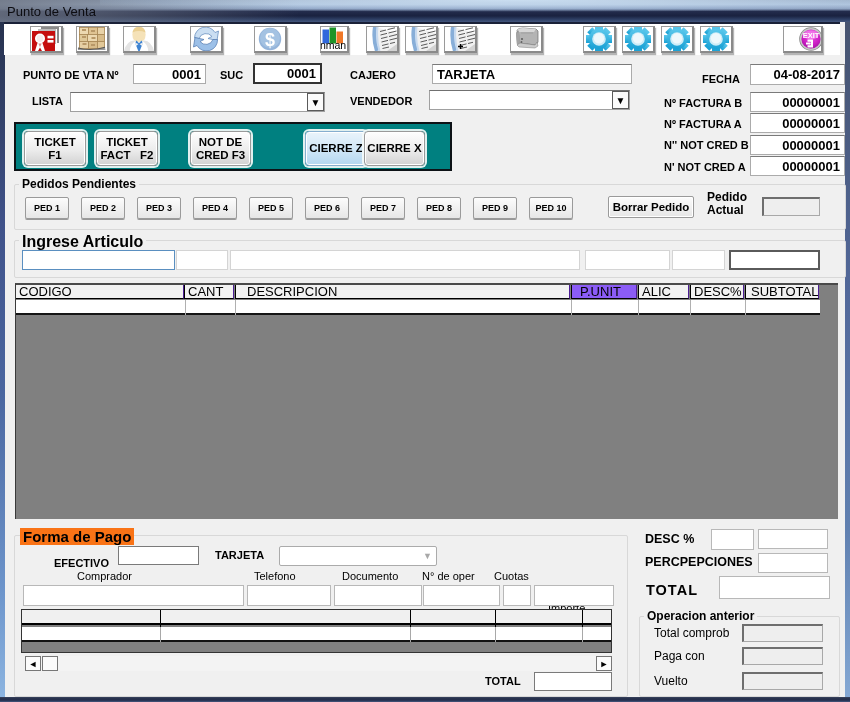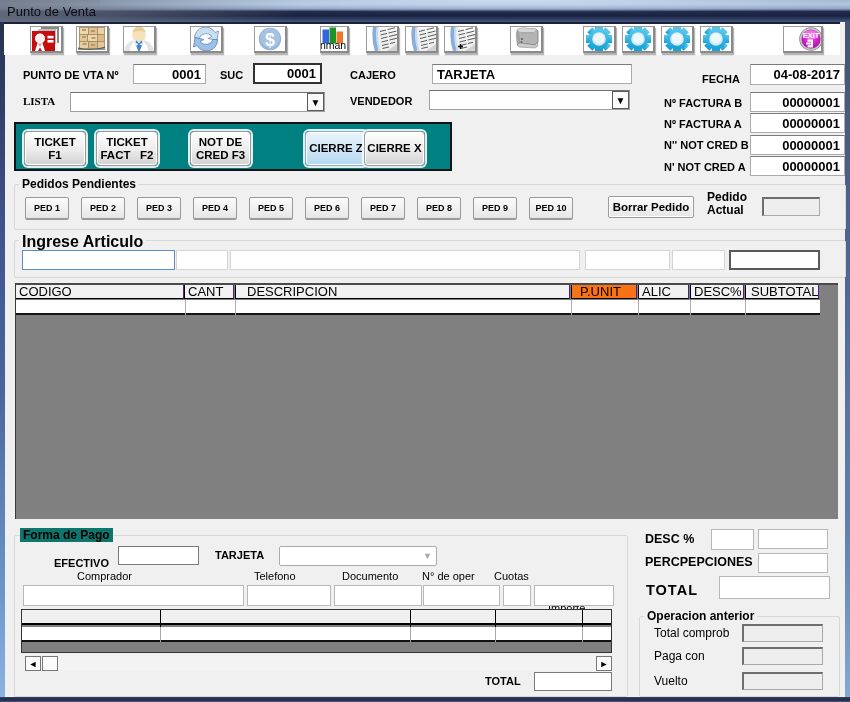--- a/index.html
+++ b/index.html
@@ -232,21 +232,21 @@
 
   <label class="b" style="left:23px;top:69px;">PUNTO DE VTA Nº</label>
   <div class="tbox ra" style="left:133px;top:64px;width:73px;height:20px;">0001</div>
   <label class="b" style="left:220px;top:69px;">SUC</label>
   <div class="tbox ra" style="left:253px;top:63px;width:69px;height:21px;border:2px solid #323232;">0001</div>
   <label class="b" style="left:350px;top:69px;">CAJERO</label>
   <div class="tbox la" style="left:432px;top:64px;width:200px;height:20px;">TARJETA</div>
   <label class="b" style="left:702px;top:73px;">FECHA</label>
   <div class="tbox ra" style="left:750px;top:64px;width:95px;height:21px;">04-08-2017</div>
 
-  <label class="b" style="left:23px;top:95px;font-family:Liberation Serif, serif;">LISTA</label>
+  <label class="b" style="left:32px;top:95px;">LISTA</label>
   <div class="combo" style="left:70px;top:92px;width:255px;height:20px;">
       <span class="arr">▼</span>
     </div>
   <label class="b" style="left:350px;top:95px;">VENDEDOR</label>
   <div class="combo" style="left:429px;top:90px;width:201px;height:20px;">
       <span class="arr">▼</span>
     </div>
   <label class="b" style="left:664px;top:97px;">Nº FACTURA B</label>
   <div class="tbox ra" style="left:750px;top:92px;width:95px;height:20px;">00000001</div>
   <label class="b" style="left:664px;top:118px;">Nº FACTURA A</label>
@@ -287,36 +287,36 @@
   <div class="ibox" style="left:230px;width:350px;"></div>
   <div class="ibox" style="left:585px;width:85px;"></div>
   <div class="ibox" style="left:672px;width:53px;"></div>
   <div class="ibox" style="left:729px;width:91px;border:2px solid #5a5a5a;"></div>
 
   <div class="abs" id="grid" style="left:15px;top:283px;width:823px;height:236px;background:#808080;border-top:2px solid #4a4a4a;border-left:1px solid #3a3a3a;">
 
     <div class="cell" style="left:0;top:0;width:168px;height:14px;border-bottom:1px solid #000;background:#f2f2f2;">CODIGO</div>
     <div class="cell" style="left:169px;top:0;width:50px;height:14px;border-bottom:1px solid #000;background:#f2f2f2;border-left:1px solid #000;margin-left:-1px;">CANT</div>
     <div class="cell" style="left:220px;top:0;width:335px;height:14px;border-bottom:1px solid #000;background:#f2f2f2;border-left:1px solid #000;margin-left:-1px;padding-left:11px;">DESCRIPCION</div>
-    <div class="cell" style="left:556px;top:0;width:66px;height:14px;border-bottom:1px solid #000;background:#f97316;border-left:1px solid #000;margin-left:-1px;padding-left:8px;">P.UNIT</div>
+    <div class="cell" style="left:556px;top:0;width:66px;height:14px;border-bottom:1px solid #000;background:#8b5cf6;border-left:1px solid #000;margin-left:-1px;padding-left:8px;">P.UNIT</div>
     <div class="cell" style="left:623px;top:0;width:51px;height:14px;border-bottom:1px solid #000;background:#f2f2f2;border-left:1px solid #000;margin-left:-1px;">ALIC</div>
     <div class="cell" style="left:675px;top:0;width:54px;height:14px;border-bottom:1px solid #000;background:#f2f2f2;border-left:1px solid #000;margin-left:-1px;">DESC%</div>
     <div class="cell" style="left:730px;top:0;width:74px;height:14px;border-bottom:1px solid #000;background:#f2f2f2;border-left:1px solid #000;margin-left:-1px;padding-left:5px;">SUBTOTAL</div>
 
     <div class="abs" style="left:0;top:15px;width:804px;height:15px;background:#fff;border-bottom:2px solid #151515;"></div>
     <div class="abs" style="left:169px;top:15px;width:1px;height:15px;background:#b0b0b0;"></div>
     <div class="abs" style="left:219px;top:15px;width:1px;height:15px;background:#b0b0b0;"></div>
     <div class="abs" style="left:555px;top:15px;width:1px;height:15px;background:#b0b0b0;"></div>
     <div class="abs" style="left:622px;top:15px;width:1px;height:15px;background:#b0b0b0;"></div>
     <div class="abs" style="left:674px;top:15px;width:1px;height:15px;background:#b0b0b0;"></div>
     <div class="abs" style="left:729px;top:15px;width:1px;height:15px;background:#b0b0b0;"></div>
   </div>
 
   <div class="groupbox" style="left:14px;top:535px;width:614px;height:162px;"></div>
-  <label class="b" style="left:20px;top:528px;background:#0f766e;padding:0 3px;font-size:12px;">Forma de Pago</label>
+  <label class="b" style="left:20px;top:528px;background:#f97316;padding:0 3px;font-size:15px;">Forma de Pago</label>
   <label class="b" style="left:54px;top:549px;margin-top:8px;">EFECTIVO</label>
   <div class="fpbox" style="left:118px;top:546px;width:81px;height:19px;border:1px solid #7a7a7a;"></div>
   <label class="b" style="left:215px;top:549px;">TARJETA</label>
   <div class="combo" style="left:279px;top:546px;width:158px;height:20px;border:1px solid #ababab;border-radius:2px;">
       <span class="arr" style="color:#a8a8a8;border:none;background:transparent;font-size:9px;">▼</span>
     </div>
   <label class="fplabel" style="left:77px;top:570px;">Comprador</label>
   <label class="fplabel" style="left:254px;top:570px;">Telefono</label>
   <label class="fplabel" style="left:342px;top:570px;">Documento</label>
   <label class="fplabel" style="left:422px;top:570px;">N° de oper</label>

